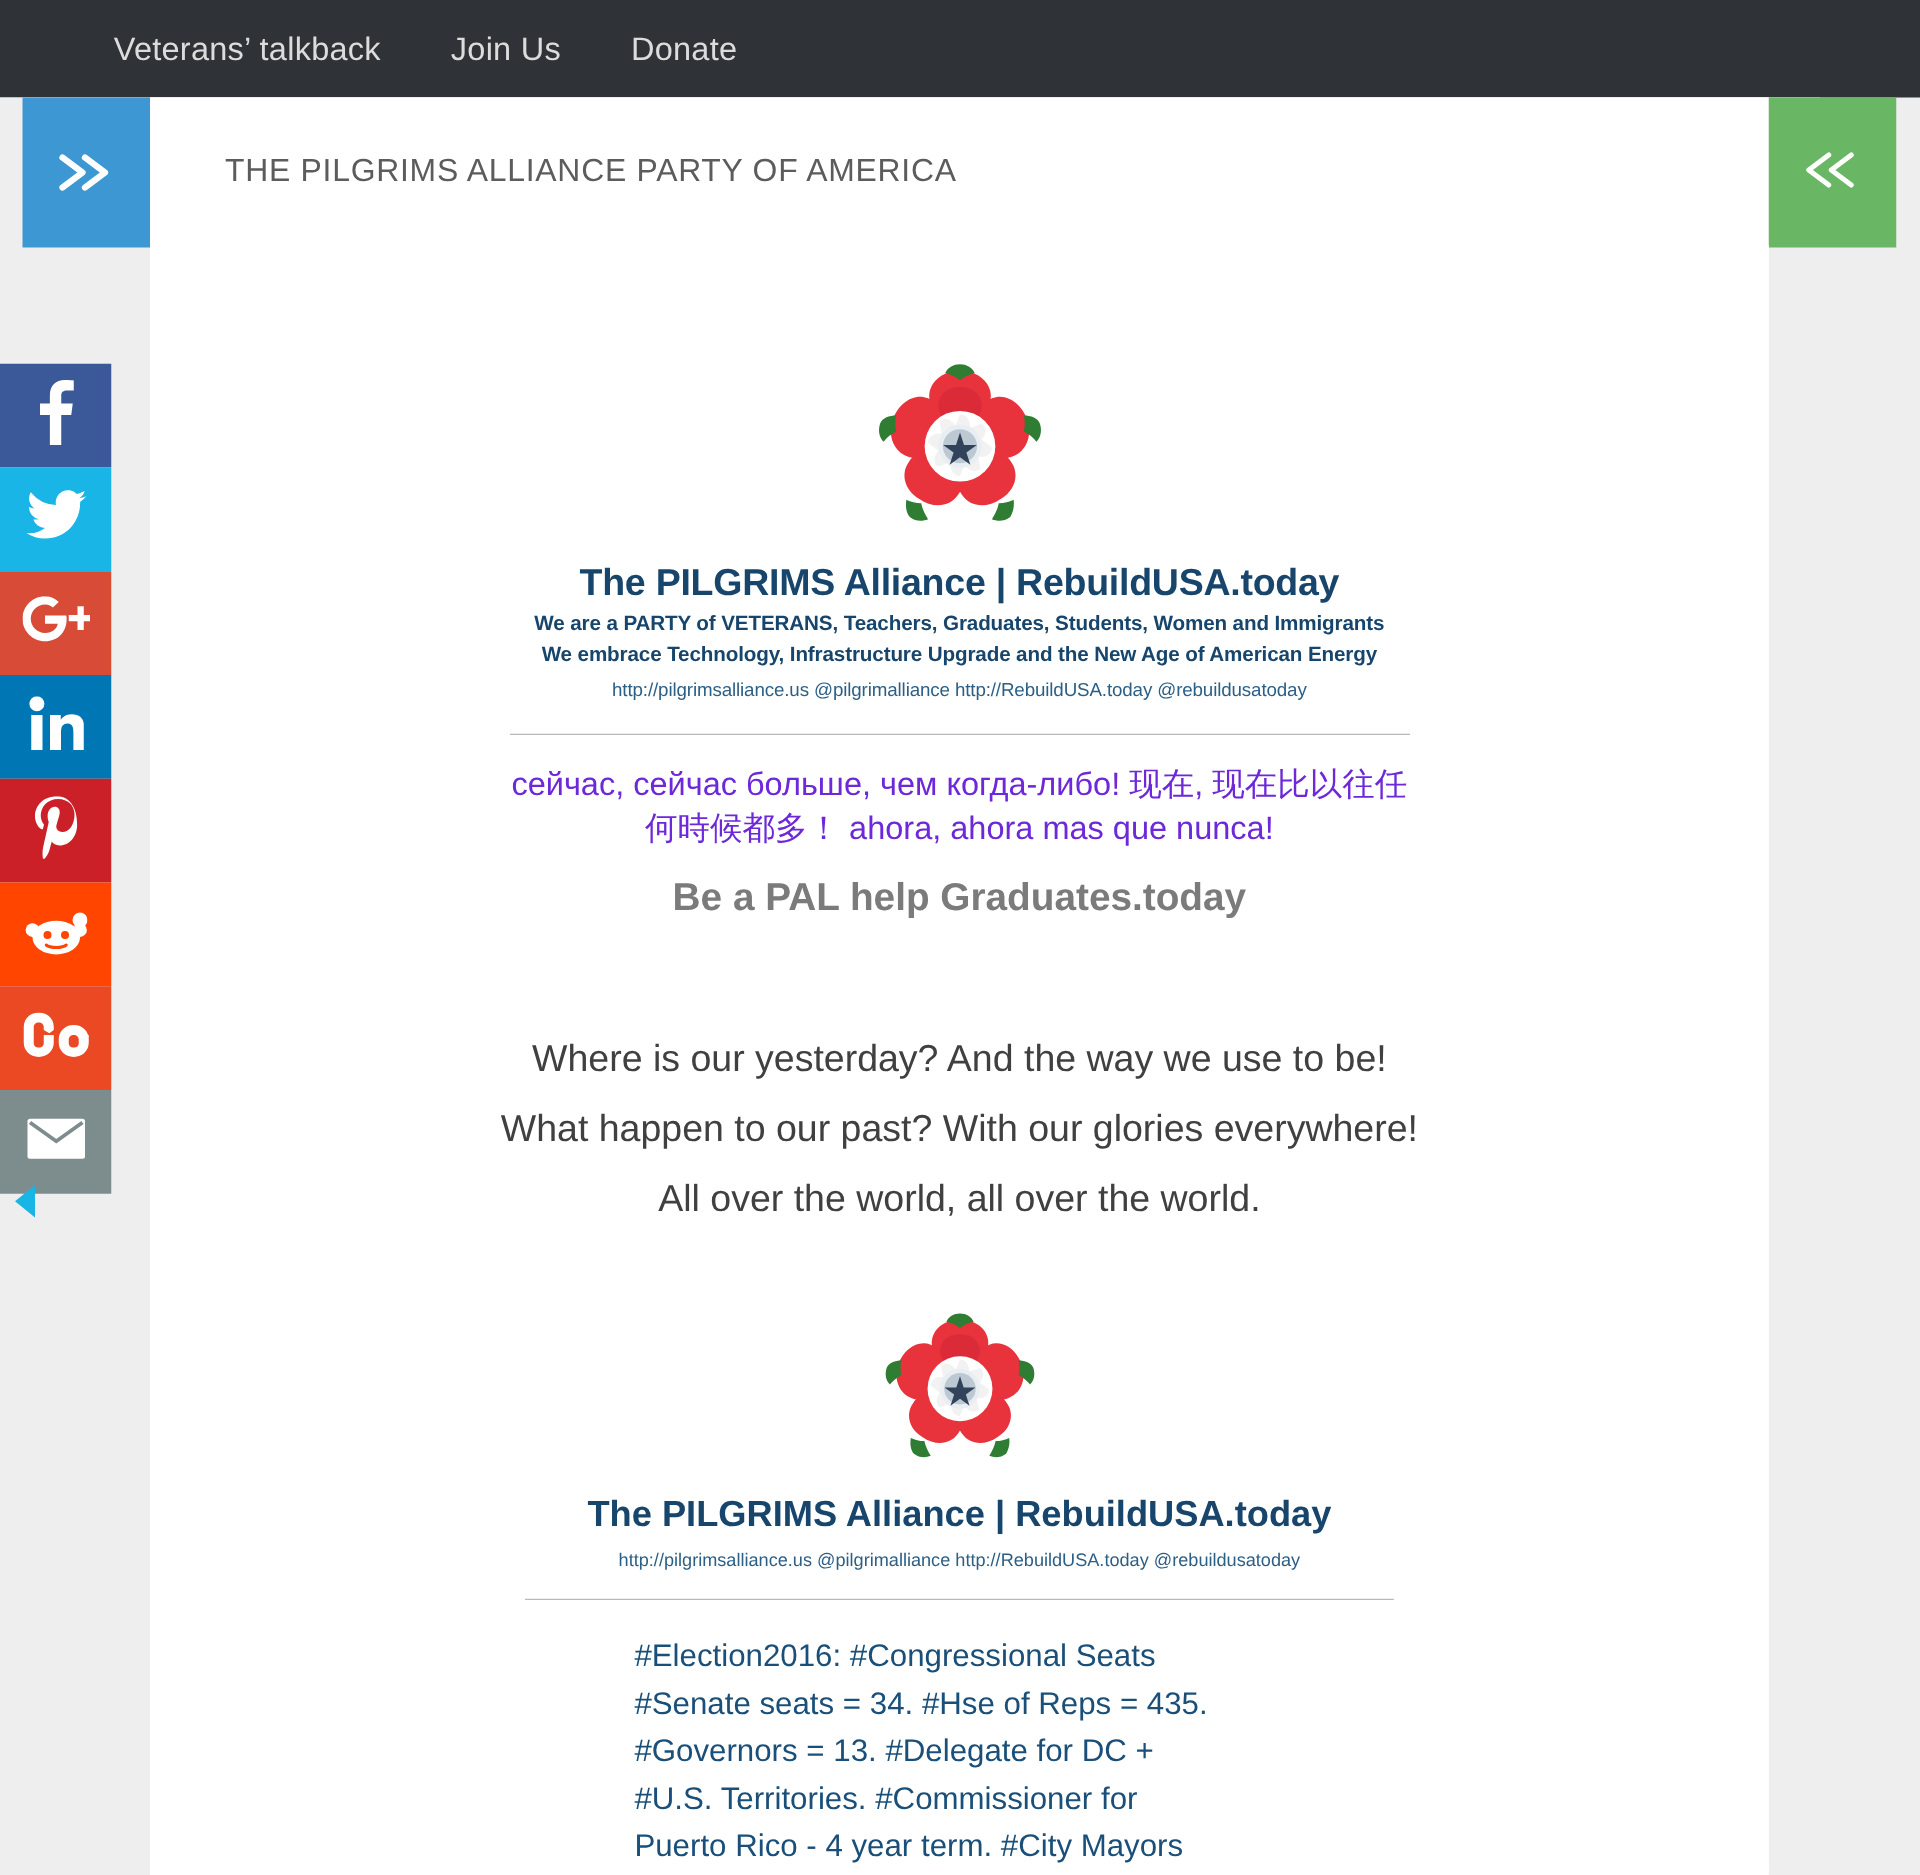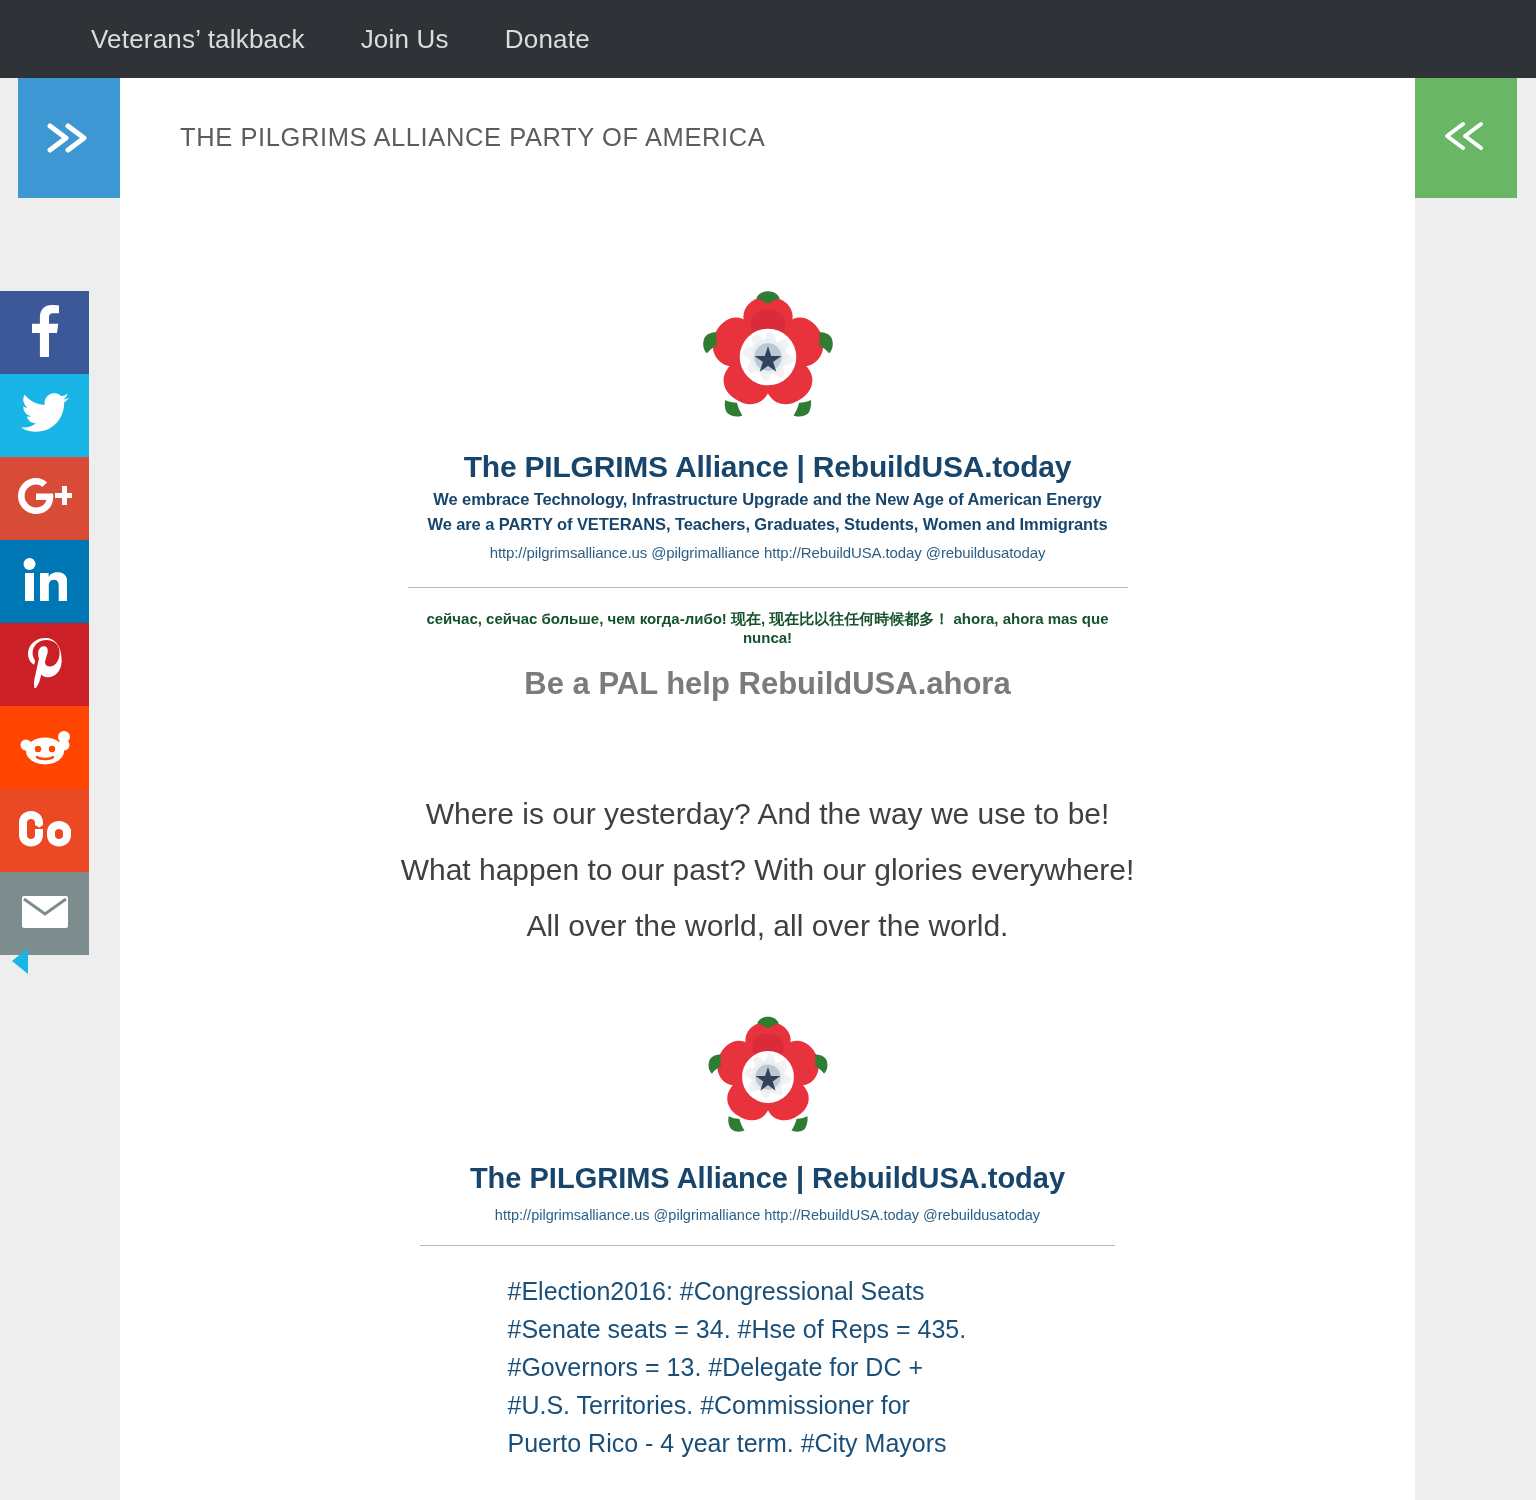--- a/index.html
+++ b/index.html
@@ -154,23 +154,23 @@
     letter-spacing: -.1px;
   }
   .hr-thin {
     width: 720px;
     height: 1px;
     background: #b9b9b9;
     margin: 26px auto 0 auto;
   }
   .multiling {
     margin-top: 22px;
-    font-size: 15px;
-    color: #14532d;
-    font-weight: 700;
+    font-size: 26px;
+    color: #6d28d9;
+    font-weight: 400;
   }
   .be-a-pal {
     margin-top: 20px;
     font-size: 31px;
     font-weight: bold;
     color: #7b7b7b;
   }
 
   .verse {
     margin-top: 84px;
@@ -347,28 +347,28 @@
           </g>
           <circle cx="80" cy="80" r="31" fill="#ffffff"></circle>
           <path d="M80 52c6 0 9 6 9 12l10-4c5 3 4 10 0 14l9 7c0 6-6 9-12 8l2 11c-5 4-11 1-14-4l-4 10c-6 0-9-6-9-12l-10 4c-5-3-4-10 0-14l-9-7c0-6 6-9 12-8l-2-11c5-4 11-1 14 4z" fill="#f2f2f2"></path>
           <circle cx="80" cy="80" r="19" fill="#e9eef2"></circle>
           <circle cx="80" cy="80" r="15" fill="#bcc8d2"></circle>
           <path d="M80 68l3.5 10.8h11.3l-9.2 6.7 3.5 10.8-9.1-6.7-9.1 6.7 3.5-10.8-9.2-6.7h11.3z" fill="#31435a"></path>
         </g>
       </svg>
 
       <div class="flyer-title">The PILGRIMS Alliance | RebuildUSA.today</div>
+      <div class="flyer-line">We are a PARTY of VETERANS, Teachers, Graduates, Students, Women and Immigrants</div>
       <div class="flyer-line">We embrace Technology, Infrastructure Upgrade and the New Age of American Energy</div>
-      <div class="flyer-line">We are a PARTY of VETERANS, Teachers, Graduates, Students, Women and Immigrants</div>
       <div class="flyer-urls">http://pilgrimsalliance.us  @pilgrimalliance   http://RebuildUSA.today  @rebuildusatoday</div>
 
       <div class="hr-thin"></div>
 
       <div class="multiling">сейчас, сейчас больше, чем когда-либо!  现在, 现在比以往任何時候都多！ ahora, ahora mas que nunca!</div>
-      <div class="be-a-pal">Be a PAL help RebuildUSA.ahora</div>
+      <div class="be-a-pal">Be a PAL help Graduates.today</div>
     </div>
 
     <div class="verse">
       <div>Where is our yesterday? And the way we use to be!</div>
       <div>What happen to our past? With our glories everywhere!</div>
       <div>All over the world, all over the world.</div>
     </div>
 
     <div class="flyer2">
       <svg class="rose" width="134" height="134" viewBox="0 0 160 160">

